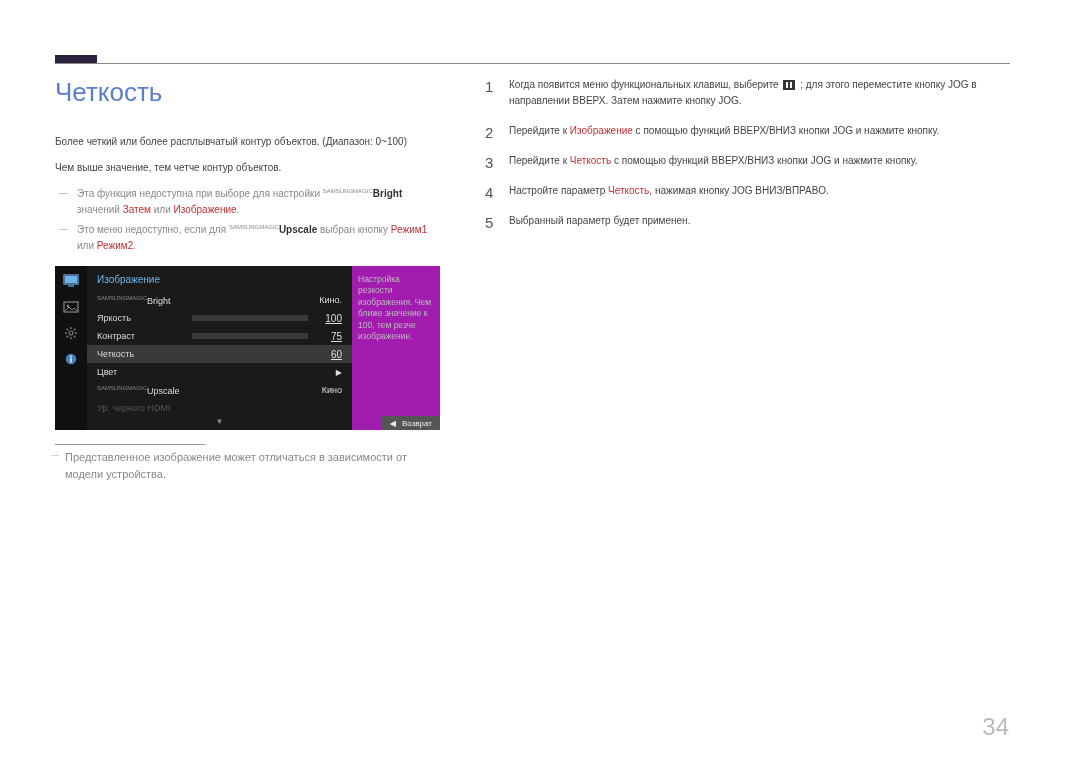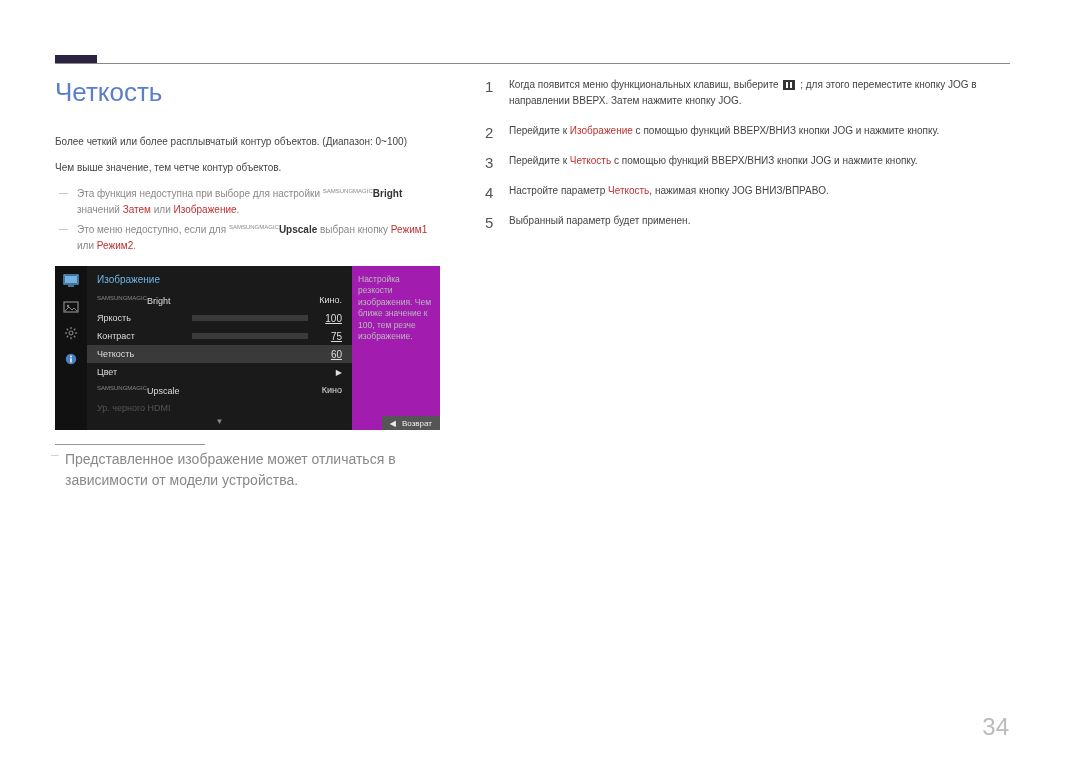--- a/index.html
+++ b/index.html
@@ -162,21 +162,21 @@
     font-size: 8px;
     padding-bottom: 4px;
   }
 
   .caption-rule {
     width: 150px;
     border-top: 1px solid #999;
     margin: 14px 0 4px 0;
   }
   .caption {
-    font-size: 14px;
+    font-size: 11px;
     color: #888;
     line-height: 1.5;
     padding-left: 10px;
     position: relative;
   }
   .caption::before {
     content: "―";
     position: absolute;
     left: -4px;
     top: 0;

